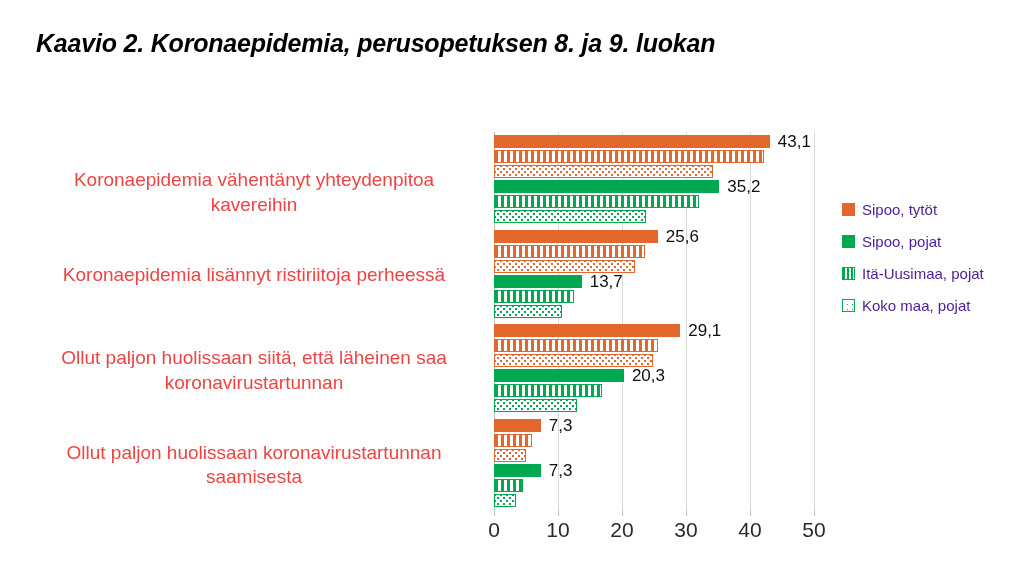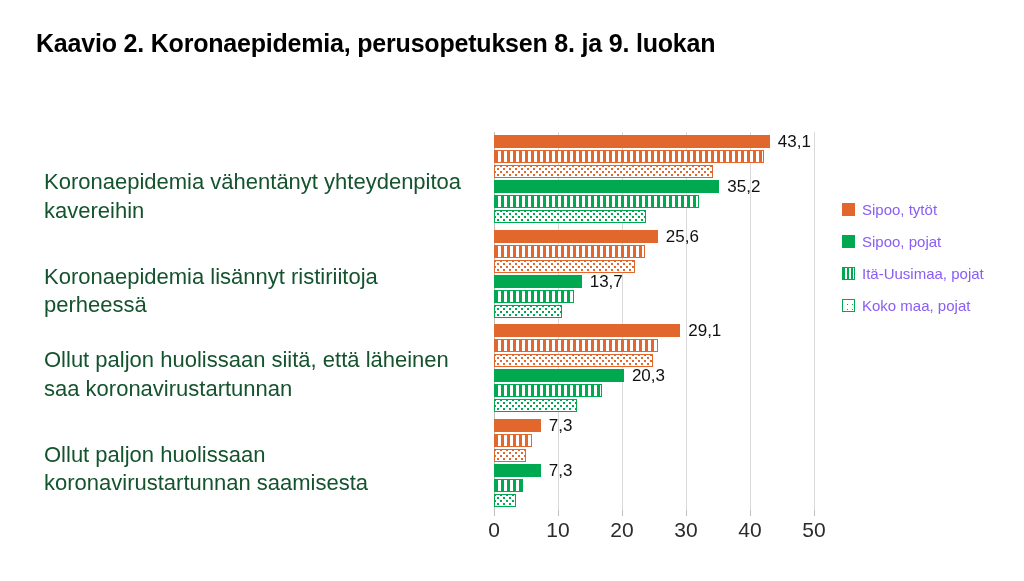--- a/index.html
+++ b/index.html
@@ -17,21 +17,21 @@
   
   #title-block {
     position: absolute;
     left: 36px; top: 26px;
     width: 900px;
     font-size: 25px;
     line-height: 1.36;
     color: #000000;
     letter-spacing: -0.2px;
   }
-  #title-block .strong { font-weight: bold; }
+  #title-block .strong { font-weight: bold; font-style: italic; }
   #title-block .light  { font-weight: normal; }
   #title-block .pct    { font-weight: normal; font-size: 20px; }
 
   
   #chart-area {
     position: absolute;
     left: 0; top: 118px;
     width: 1024px; height: 420px;
   }
 
@@ -64,23 +64,24 @@
     color: #2b2b2b;
     transform: translateX(-50%);
     white-space: nowrap;
   }
 
   
   .cat-label {
     position: absolute;
     left: 44px;
     width: 420px;
-    font-size: 22px;
+    text-align: center;
+    font-size: 19px;
     line-height: 1.3;
-    color: #14532d;
+    color: #ef4444;
   }
 
   
   .bar {
     position: absolute;
     left: 0;
     height: 13px;
     box-sizing: border-box;
   }
   .bar.solid-orange   { background: #e2672c; }
@@ -162,21 +163,21 @@
     background-image: radial-gradient(#e2672c 0.9px, transparent 1px);
     background-size: 5px 5px; background-position: 2px 2px;
   }
   .legend-swatch.dot-green {
     border: 1px solid #00a94f; background-color: #fff;
     background-image: radial-gradient(#00a94f 0.9px, transparent 1px);
     background-size: 5px 5px; background-position: 2px 2px;
   }
   .legend-label {
     font-size: 15px;
-    color: #8b5cf6;
+    color: #4c1d95;
     white-space: nowrap;
   }
 </style>
 </head>
 <body>
 
 <div id="title-block">
   <div>
     <span class="strong">Kaavio 2. Koronaepidemia, perusopetuksen 8. ja 9. luokan</span>
   </div>

